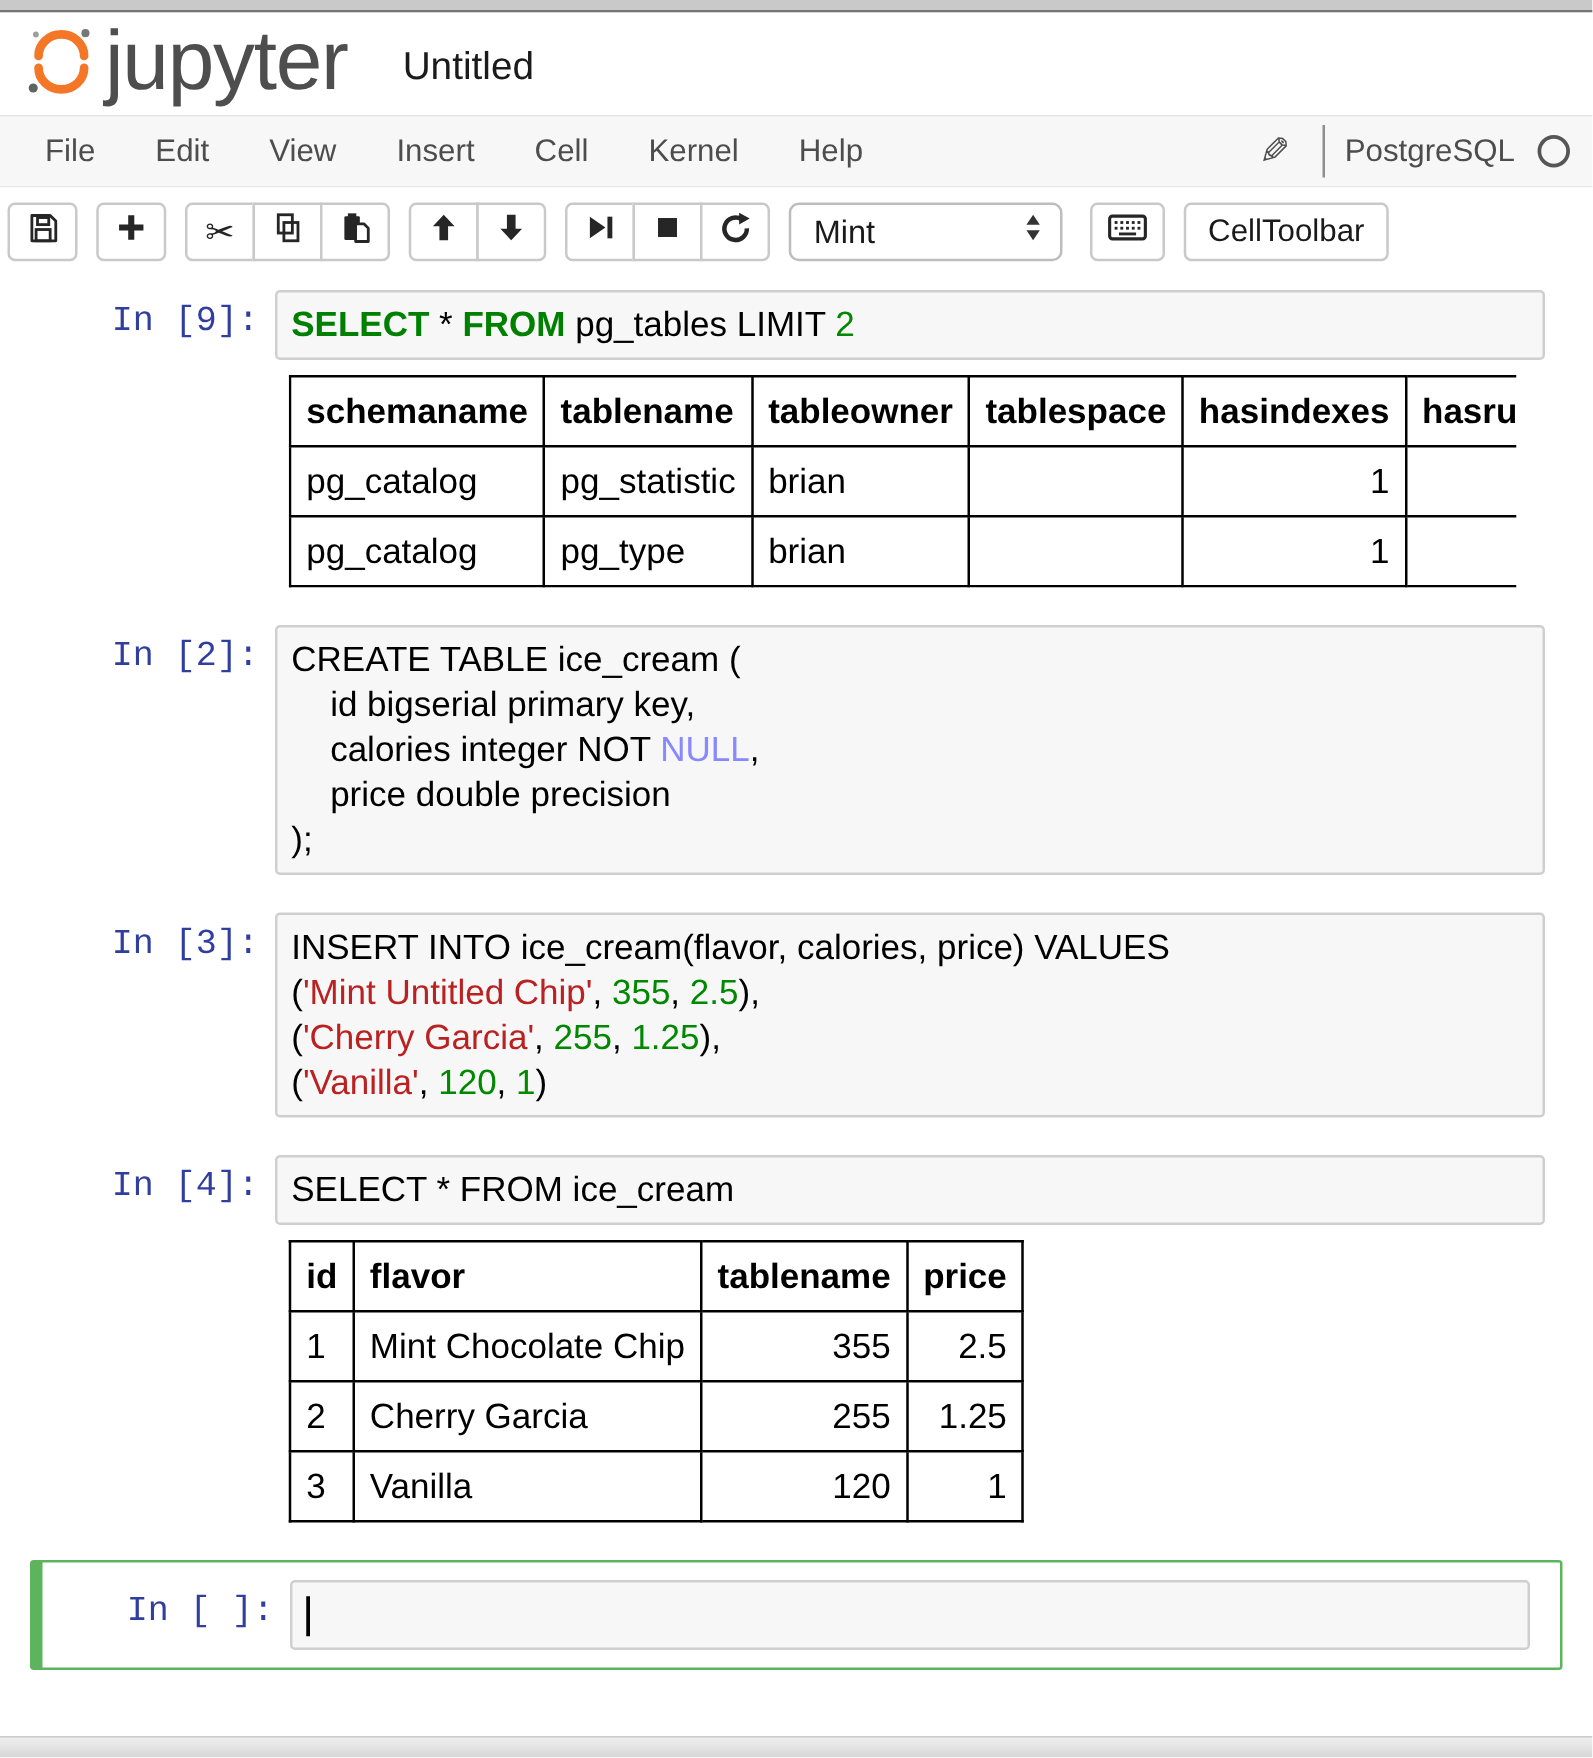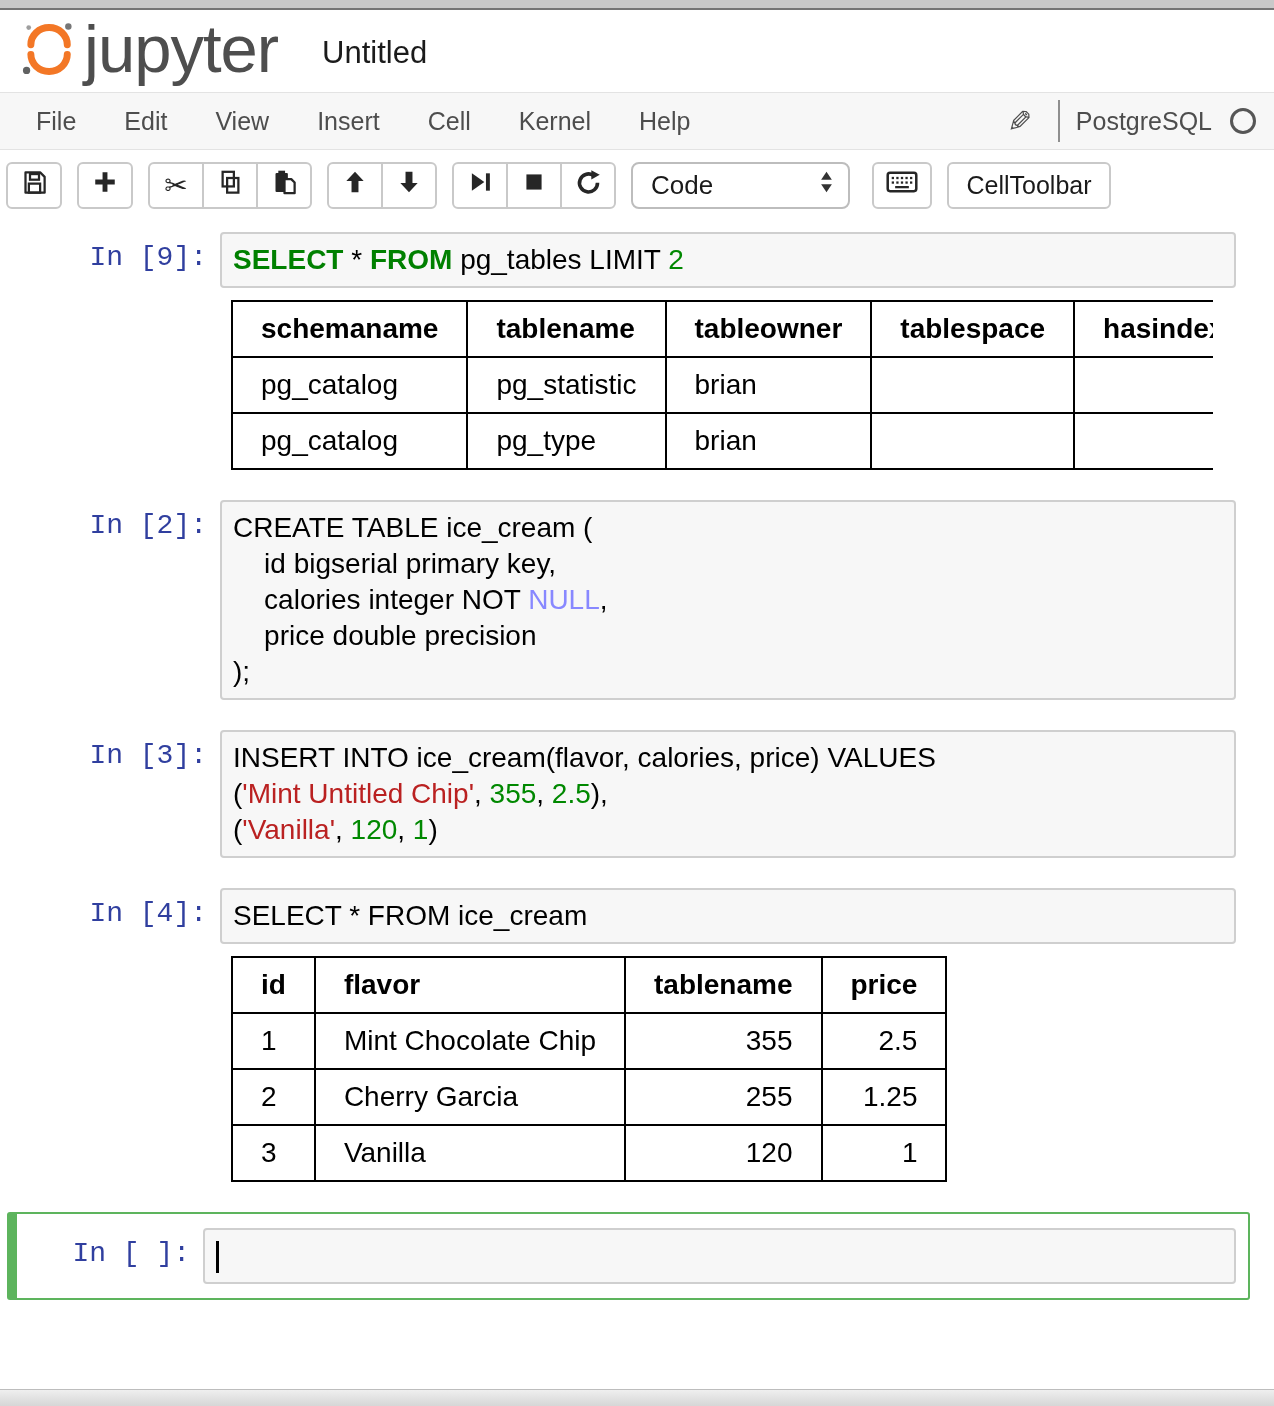--- a/index.html
+++ b/index.html
@@ -52,28 +52,28 @@
   .input-box { flex:1; margin-right:38px; background:#F7F7F7; border:2px solid #CFCFCF; border-radius:4px; padding:8px 11px; cursor:text; }
   .cm-line { font-family:Liberation Sans, sans-serif; font-size:28px; line-height:36px; white-space:pre; color:#000; }
   .tok-kw   { color:#008000; font-weight:bold; }
   .tok-num  { color:#008800; }
   .tok-str  { color:#BA2121; }
   .tok-atom { color:#8888FF; }
   .tok-plain{ color:#000; }
   .output { margin:12px 0 0 231px; }
   .table-clip { overflow:hidden; }
   .out-table { border-collapse:collapse; table-layout:fixed; }
-  .out-table th, .out-table td { border:2px solid #000; padding:12px 28px; font-size:28px; line-height:30px;
+  .out-table th, .out-table td { border:2px solid #000; padding:12px 12px; font-size:28px; line-height:30px;
             white-space:nowrap; text-align:left; color:#000; }
   .out-table th { font-weight:bold; }
   .out-table .r { text-align:right; }
 
   
   .cell.selected-box { border:2px solid #5DB45D; border-left:10px solid #5DB45D; border-radius:3px;
-            margin:0 24px 0 7px; padding:14px 0; }
+            margin:0 24px 0 24px; padding:14px 12px; }
   .cell.selected-box .prompt { width:186px; flex:0 0 186px; }
   .cell.selected-box .input-box { margin-right:12px; min-height:52px; }
   .cursor { display:inline-block; width:3px; height:32px; background:#000; vertical-align:text-top; margin-top:1px; }
 
   .footer-strip { position:absolute; left:0; right:0; bottom:0; height:17px;
             background:linear-gradient(#efefef,#d6d6d6); border-top:1px solid #bdbdbd; }
 
   svg .ln { fill:none; stroke:#262626; stroke-width:2; }
 </style>
 </head>
@@ -175,21 +175,21 @@
       </svg></span>
     </button>
     <button class="tb-btn" title="restart kernel">
       <span><svg width="27" height="27" viewBox="0 0 24 24">
         <path d="M16.2 5.6 A8 8 0 1 0 20 12.2" fill="none" stroke="#262626" stroke-width="3.2"></path>
         <path d="M14.5 1 L22 5.2 L14.5 9.4 Z" fill="#262626"></path>
       </svg></span>
     </button>
   </div>
   <div class="cell-type-select">
-    <span>Code</span>
+    <span>Mint</span>
     <span><svg width="15" height="24" viewBox="0 0 14 22">
       <path d="M7 1.5 L12 9 H2 Z" fill="#333"></path>
       <path d="M7 20.5 L12 13 H2 Z" fill="#333"></path>
     </svg></span>
   </div>
   <button class="tb-btn kb-btn" title="open the command palette">
     <span><svg width="32" height="26" viewBox="0 0 28 22">
       <rect x="1.5" y="3" width="25" height="16" rx="2" fill="none" stroke="#262626" stroke-width="2.2"></rect>
       <rect x="5" y="6.5" width="2" height="2" fill="#262626"></rect>
           <rect x="9" y="6.5" width="2" height="2" fill="#262626"></rect>
@@ -277,20 +277,21 @@
     </div>
   </div>
 
   <div class="cell">
     <div class="input-row">
       <div class="prompt">In [3]:</div>
       <div class="input-box">
           <div>
             <div class="cm-line"><span class="tok-plain">INSERT INTO ice_cream(flavor, calories, price) VALUES</span></div>
             <div class="cm-line"><span class="tok-plain">(</span><span class="tok-str">'Mint Untitled Chip'</span><span class="tok-plain">, </span><span class="tok-num">355</span><span class="tok-plain">, </span><span class="tok-num">2.5</span><span class="tok-plain">),</span></div>
+            <div class="cm-line"><span class="tok-plain">(</span><span class="tok-str">'Cherry Garcia'</span><span class="tok-plain">, </span><span class="tok-num">255</span><span class="tok-plain">, </span><span class="tok-num">1.25</span><span class="tok-plain">),</span></div>
             <div class="cm-line"><span class="tok-plain">(</span><span class="tok-str">'Vanilla'</span><span class="tok-plain">, </span><span class="tok-num">120</span><span class="tok-plain">, </span><span class="tok-num">1</span><span class="tok-plain">)</span></div>
           </div>
         </div>
     </div>
   </div>
 
   <div class="cell">
     <div class="input-row">
       <div class="prompt">In [4]:</div>
       <div class="input-box">

